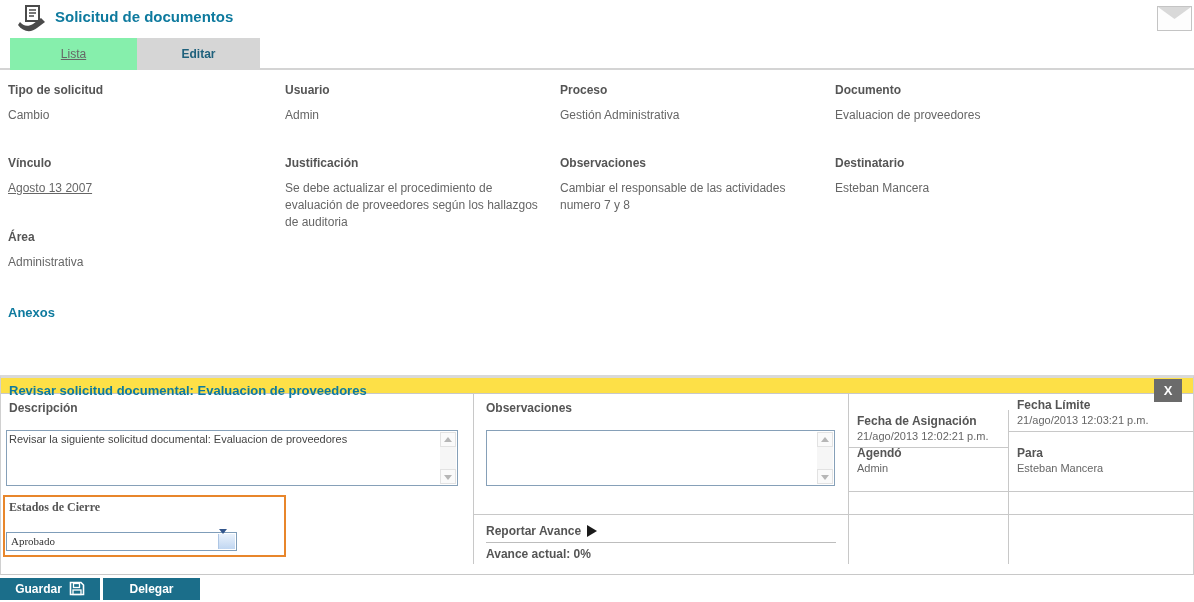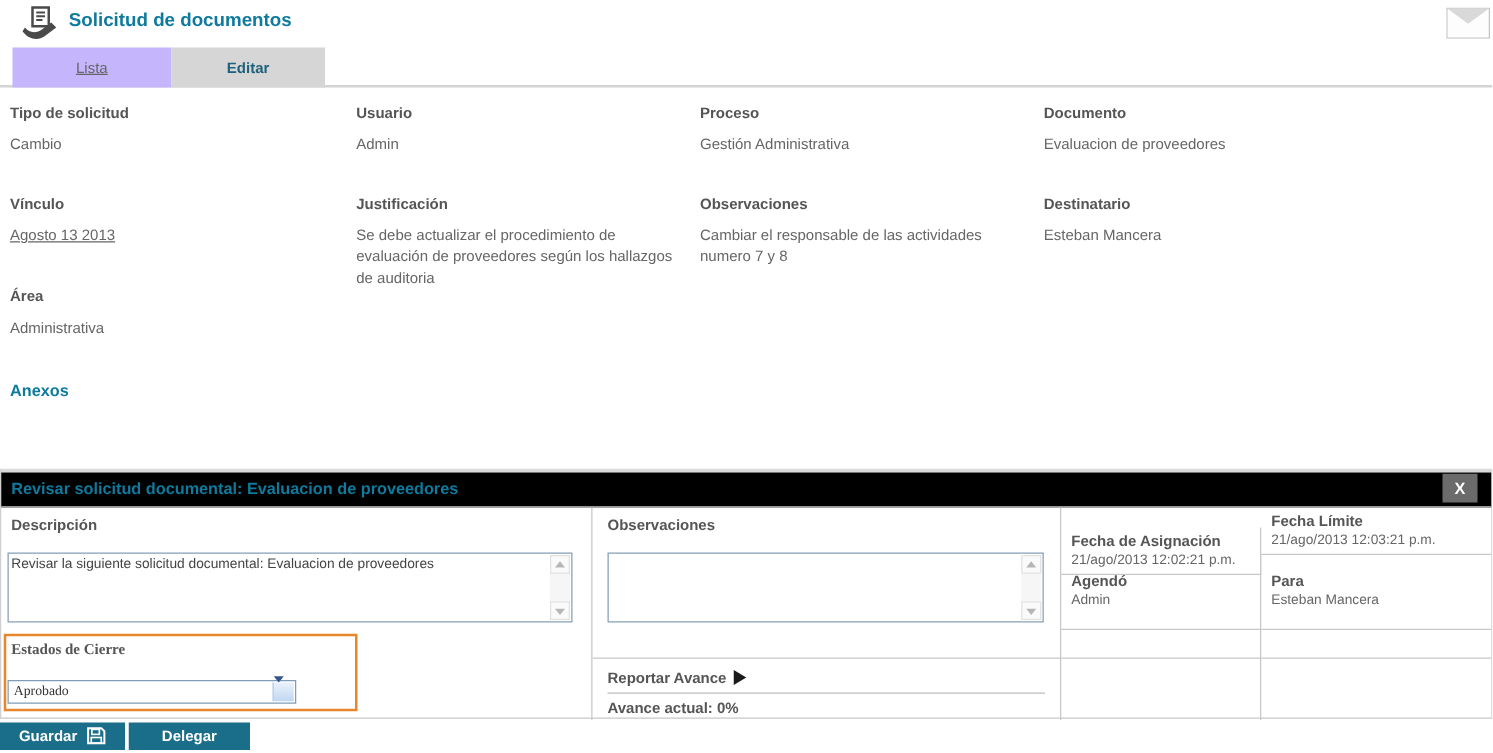--- a/index.html
+++ b/index.html
@@ -9,36 +9,36 @@
   #canvas { position:relative; width:1194px; height:602px; overflow:hidden; background:#fff; }
 
   
   .page-title { left:55px; top:8px; font-size:15px; font-weight:bold; color:#0e7a9e; }
   .hand-icon { left:16px; top:4px; }
   .envelope { left:1157px; top:6px; cursor:pointer; }
 
   
   .tabbar { left:0; top:38px; width:1194px; height:32px; border-bottom:2px solid #d4d4d4; }
   .tab { position:absolute; top:0; height:32px; line-height:32px; text-align:center; font-size:12px; cursor:pointer; }
-  .tab-lista { left:10px; width:127px; background:#c4b5fd; }
+  .tab-lista { left:10px; width:127px; background:#86efac; }
   .tab-lista span { color:#666; text-decoration:underline; }
   .tab-editar { left:137px; width:123px; background:#d6d6d6; font-weight:bold; }
   .tab-editar span { color:#1f617c; }
 
   
   .fcell { position:absolute; }
   .flabel { font-size:12px; font-weight:bold; color:#555; margin-bottom:10px; }
   .fvalue { font-size:12px; color:#666; line-height:17px; }
   .fvalue.link { text-decoration:underline; cursor:pointer; }
   .anexos { left:8px; top:305px; font-size:13px; font-weight:bold; color:#0e7a9e; }
 
   
   .panel { left:0; top:375px; width:1194px; height:200px; border-top:3px solid #d9d9d9;
            border-left:1px solid #d0d0d0; border-right:1px solid #d0d0d0; border-bottom:1px solid #c8c8c8; }
-  .panel-header { position:relative; height:28px; background:#000000; border-bottom:1px solid #c8c8c8; }
+  .panel-header { position:relative; height:16px; background:#fde047; border-bottom:1px solid #c8c8c8; }
   .panel-title { position:absolute; left:8px; top:0; line-height:26px; font-size:13px; font-weight:bold; color:#0e7a9e; }
   .close-btn { position:absolute; right:11px; top:1px; width:28px; height:23px; background:#6b6b6b;
                color:#fff; font-weight:bold; font-size:13px; text-align:center; line-height:23px; cursor:pointer; }
   .panel-body { position:relative; height:170px; }
   .cell { position:absolute; }
   .br { border-right:1px solid #c8c8c8; }
   .bb { border-bottom:1px solid #c8c8c8; }
   .plabel { font-size:12px; font-weight:bold; color:#555; }
   .pvalue { font-size:11px; color:#666; margin-top:2px; }
 
@@ -116,21 +116,21 @@
     <div class="flabel">Documento</div>
     <div class="fvalue">Evaluacion de proveedores</div>
   </div>
   <div class="fcell" style="left:560px; top:83px; width:260px;">
     <div class="flabel">Proceso</div>
     <div class="fvalue">Gestión Administrativa</div>
   </div>
 
   <div class="fcell" style="left:8px; top:156px; width:260px;">
     <div class="flabel">Vínculo</div>
-    <div class="fvalue link">Agosto 13 2013</div>
+    <div class="fvalue link">Agosto 13 2007</div>
   </div>
   <div class="fcell" style="left:285px; top:156px; width:266px;">
     <div class="flabel">Justificación</div>
     <div class="fvalue">Se debe actualizar el procedimiento de evaluación de proveedores según los hallazgos de auditoria</div>
   </div>
   <div class="fcell" style="left:560px; top:156px; width:266px;">
     <div class="flabel">Observaciones</div>
     <div class="fvalue">Cambiar el responsable de las actividades numero 7 y 8</div>
   </div>
   <div class="fcell" style="left:835px; top:156px; width:300px;">

